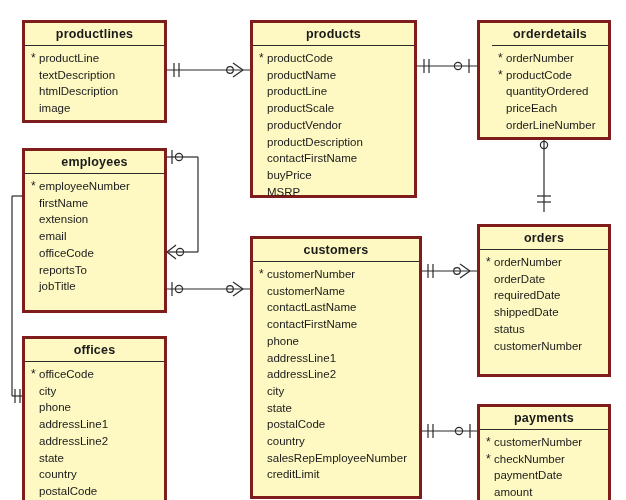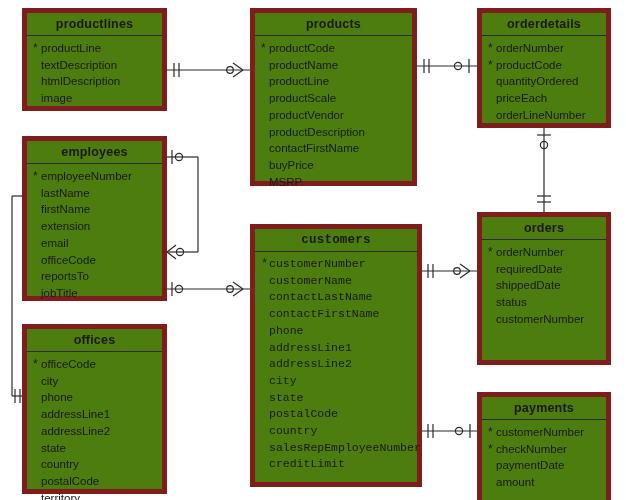--- a/index.html
+++ b/index.html
@@ -22,23 +22,24 @@
     position: absolute;
     left: 0;
     top: 0;
     width: 626px;
     height: 500px;
     pointer-events: none;
   }
   .entity {
     position: absolute;
     box-sizing: border-box;
-    border: 5px solid #7f1d1d;
-    background: #4d7c0f;
+    border: 3px solid #7f1d1d;
+    background: #fef9c3;
     z-index: 2;
+    margin-top: 12px;
   }
   .entity-title {
     font-size: 12.5px;
     font-weight: bold;
     color: #1a1a1a;
     text-align: center;
     padding: 4px 2px 4px 2px;
     border-bottom: 1px solid #2b2b2b;
     line-height: 14px;
     letter-spacing: 0.2px;
@@ -167,44 +168,43 @@
           <div class="attr"><span class="pk-mark"></span><span class="attr-name">productName</span></div>
           <div class="attr"><span class="pk-mark"></span><span class="attr-name">productLine</span></div>
           <div class="attr"><span class="pk-mark"></span><span class="attr-name">productScale</span></div>
           <div class="attr"><span class="pk-mark"></span><span class="attr-name">productVendor</span></div>
           <div class="attr"><span class="pk-mark"></span><span class="attr-name">productDescription</span></div>
           <div class="attr"><span class="pk-mark"></span><span class="attr-name">contactFirstName</span></div>
           <div class="attr"><span class="pk-mark"></span><span class="attr-name">buyPrice</span></div>
           <div class="attr"><span class="pk-mark"></span><span class="attr-name">MSRP</span></div>
         </div>
       </div>
-      <div class="entity" style="left: 477px; top: 8px; width: 134px; height: 120px;">
+      <div class="entity" style="left: 477px; top: 8px; width: 134px; height: 120px; padding-left: 12px;">
         <div class="entity-title">orderdetails</div>
         <div class="attr-list">
           <div class="attr"><span class="pk-mark">*</span><span class="attr-name">orderNumber</span></div>
           <div class="attr"><span class="pk-mark">*</span><span class="attr-name">productCode</span></div>
           <div class="attr"><span class="pk-mark"></span><span class="attr-name">quantityOrdered</span></div>
           <div class="attr"><span class="pk-mark"></span><span class="attr-name">priceEach</span></div>
           <div class="attr"><span class="pk-mark"></span><span class="attr-name">orderLineNumber</span></div>
         </div>
       </div>
       <div class="entity" style="left: 22px; top: 136px; width: 145px; height: 165px;">
         <div class="entity-title">employees</div>
         <div class="attr-list">
           <div class="attr"><span class="pk-mark">*</span><span class="attr-name">employeeNumber</span></div>
-          <div class="attr"><span class="pk-mark"></span><span class="attr-name">lastName</span></div>
           <div class="attr"><span class="pk-mark"></span><span class="attr-name">firstName</span></div>
           <div class="attr"><span class="pk-mark"></span><span class="attr-name">extension</span></div>
           <div class="attr"><span class="pk-mark"></span><span class="attr-name">email</span></div>
           <div class="attr"><span class="pk-mark"></span><span class="attr-name">officeCode</span></div>
           <div class="attr"><span class="pk-mark"></span><span class="attr-name">reportsTo</span></div>
           <div class="attr"><span class="pk-mark"></span><span class="attr-name">jobTitle</span></div>
         </div>
       </div>
-      <div class="entity" style="left: 250px; top: 224px; width: 172px; height: 263px; font-family: Liberation Mono, monospace;">
+      <div class="entity" style="left: 250px; top: 224px; width: 172px; height: 263px;">
         <div class="entity-title">customers</div>
         <div class="attr-list">
           <div class="attr"><span class="pk-mark">*</span><span class="attr-name">customerNumber</span></div>
           <div class="attr"><span class="pk-mark"></span><span class="attr-name">customerName</span></div>
           <div class="attr"><span class="pk-mark"></span><span class="attr-name">contactLastName</span></div>
           <div class="attr"><span class="pk-mark"></span><span class="attr-name">contactFirstName</span></div>
           <div class="attr"><span class="pk-mark"></span><span class="attr-name">phone</span></div>
           <div class="attr"><span class="pk-mark"></span><span class="attr-name">addressLine1</span></div>
           <div class="attr"><span class="pk-mark"></span><span class="attr-name">addressLine2</span></div>
           <div class="attr"><span class="pk-mark"></span><span class="attr-name">city</span></div>
@@ -212,20 +212,21 @@
           <div class="attr"><span class="pk-mark"></span><span class="attr-name">postalCode</span></div>
           <div class="attr"><span class="pk-mark"></span><span class="attr-name">country</span></div>
           <div class="attr"><span class="pk-mark"></span><span class="attr-name">salesRepEmployeeNumber</span></div>
           <div class="attr"><span class="pk-mark"></span><span class="attr-name">creditLimit</span></div>
         </div>
       </div>
       <div class="entity" style="left: 477px; top: 212px; width: 134px; height: 153px;">
         <div class="entity-title">orders</div>
         <div class="attr-list">
           <div class="attr"><span class="pk-mark">*</span><span class="attr-name">orderNumber</span></div>
+          <div class="attr"><span class="pk-mark"></span><span class="attr-name">orderDate</span></div>
           <div class="attr"><span class="pk-mark"></span><span class="attr-name">requiredDate</span></div>
           <div class="attr"><span class="pk-mark"></span><span class="attr-name">shippedDate</span></div>
           <div class="attr"><span class="pk-mark"></span><span class="attr-name">status</span></div>
           <div class="attr"><span class="pk-mark"></span><span class="attr-name">customerNumber</span></div>
         </div>
       </div>
       <div class="entity" style="left: 22px; top: 324px; width: 145px; height: 170px;">
         <div class="entity-title">offices</div>
         <div class="attr-list">
           <div class="attr"><span class="pk-mark">*</span><span class="attr-name">officeCode</span></div>

